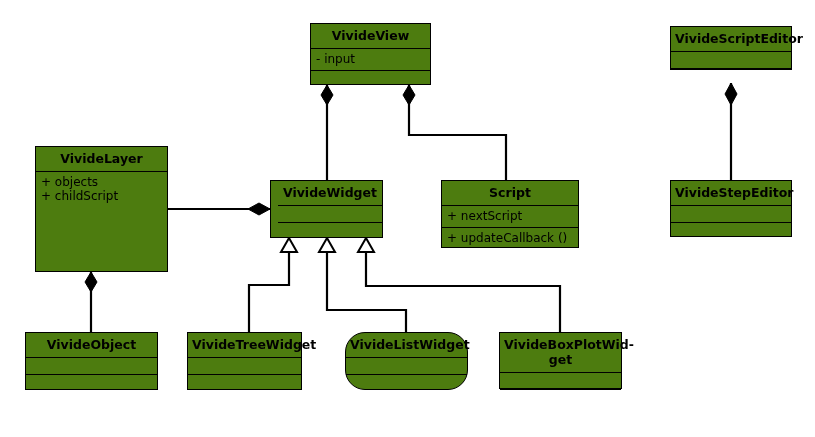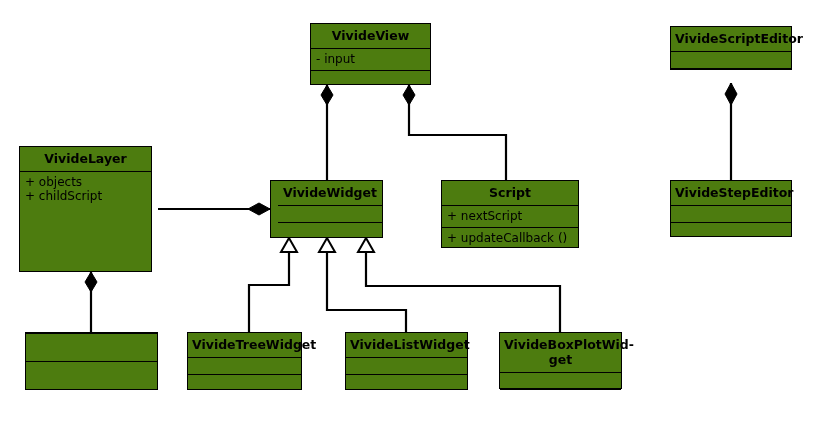--- a/index.html
+++ b/index.html
@@ -115,21 +115,21 @@
     </div>
     <div class="uml-compartment empty-row"></div>
   </div>
 
   <div class="uml-class" style="left:670px; top:26px; width:122px; height:44px;">
     <div class="uml-name">VivideScriptEditor</div>
     <div class="uml-compartment empty-row"></div>
     <div class="uml-compartment empty-row"></div>
   </div>
 
-  <div class="uml-class" style="left:19px; top:146px; width:133px; height:126px;">
+  <div class="uml-class" style="left:35px; top:146px; width:133px; height:126px;">
     <div class="uml-name">VivideLayer</div>
     <div class="uml-compartment">
       <div class="uml-member">+ objects</div>
       <div class="uml-member">+ childScript</div>
     </div>
   </div>
 
   <div class="uml-class" style="left:270px; top:180px; width:113px; height:58px;padding-left:7px;">
     <div class="uml-name">VivideWidget</div>
     <div class="uml-compartment empty-row"></div>
@@ -146,31 +146,32 @@
     </div>
   </div>
 
   <div class="uml-class" style="left:670px; top:180px; width:122px; height:57px;">
     <div class="uml-name">VivideStepEditor</div>
     <div class="uml-compartment empty-row"></div>
     <div class="uml-compartment empty-row"></div>
   </div>
 
   <div class="uml-class" style="left:25px; top:332px; width:133px; height:58px;">
+    <div class="uml-name">VivideObject</div>
     <div class="uml-compartment empty-row"></div>
     <div class="uml-compartment empty-row"></div>
   </div>
 
   <div class="uml-class" style="left:187px; top:332px; width:115px; height:58px;">
     <div class="uml-name">VivideTreeWidget</div>
     <div class="uml-compartment empty-row"></div>
     <div class="uml-compartment empty-row"></div>
   </div>
 
-  <div class="uml-class" style="left:345px; top:332px; width:123px; height:58px;">
+  <div class="uml-class" style="left:345px; top:332px; width:123px; height:58px;border-radius:20px;">
     <div class="uml-name">VivideListWidget</div>
     <div class="uml-compartment empty-row"></div>
     <div class="uml-compartment empty-row"></div>
   </div>
 
   <div class="uml-class" style="left:499px; top:332px; width:123px; height:57px;">
     <div class="uml-name" style="white-space:pre-line;">VivideBoxPlotWid-
 get</div>
     <div class="uml-compartment empty-row"></div>
     <div class="uml-compartment empty-row"></div>

